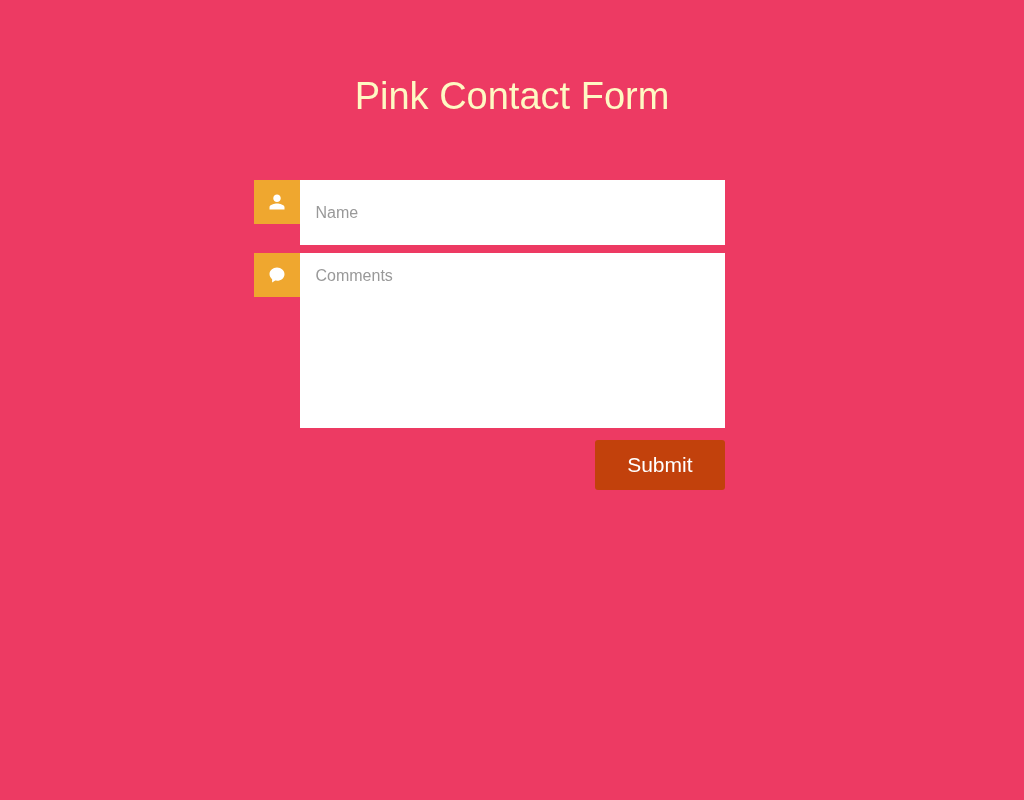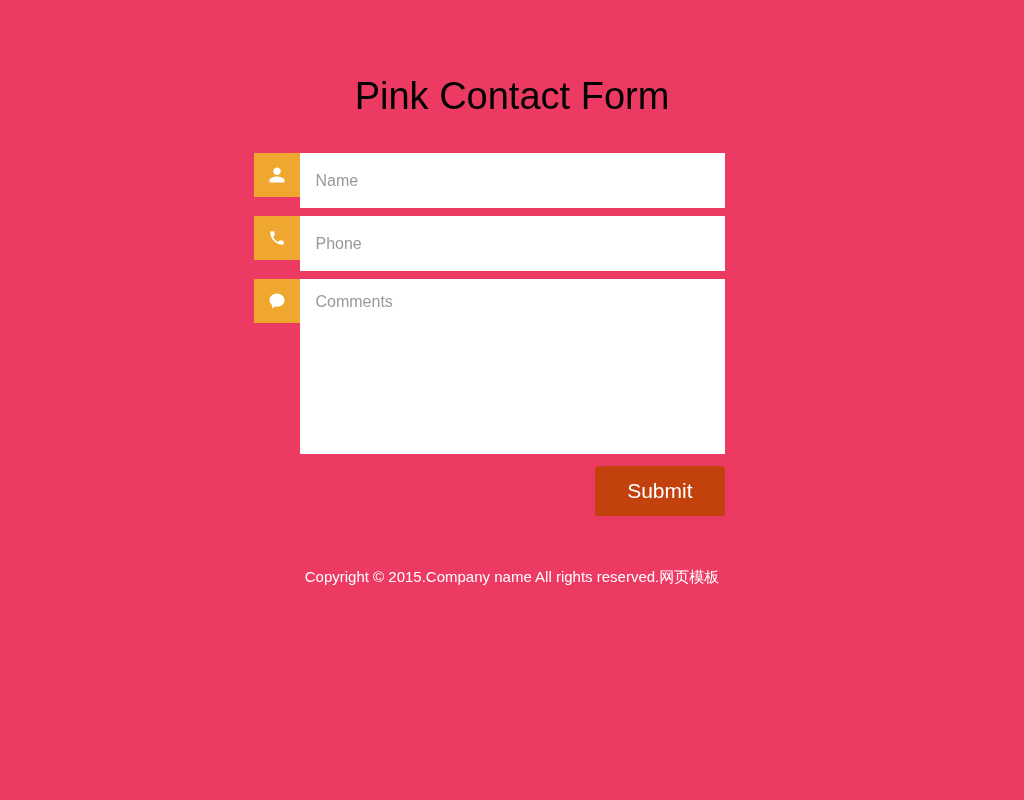--- a/index.html
+++ b/index.html
@@ -13,24 +13,24 @@
       background: #ed3a63;
       font-family: Arial, sans-serif;
       overflow: hidden;
     }
     .container {
       width: 100%;
       padding-top: 75px;
       text-align: center;
     }
     .title {
-      color: #000000;
+      color: #fef9c3;
       font-size: 38px;
       font-weight: normal;
-      margin-bottom: 35px;
+      margin-bottom: 62px;
     }
     .form-wrapper {
       width: 425px;
       margin: 0 auto;
       position: relative;
     }
     .form-row {
       position: relative;
       margin-bottom: 8px;
     }
@@ -46,21 +46,21 @@
       justify-content: center;
     }
     .icon-box-textarea {
       height: 44px;
     }
     .icon-box svg {
       fill: #fff;
     }
     .text-input {
       width: 100%;
-      height: 55px;
+      height: 65px;
       border: none;
       background: #fff;
       padding: 0 16px;
       font-size: 16px;
       color: #333;
       font-family: Arial, sans-serif;
     }
     .text-input::placeholder {
       color: #999;
     }
@@ -112,40 +112,29 @@
     <div class="form-row">
       <div class="icon-box">
         <svg width="18" height="18" viewBox="0 0 24 24">
             <path d="M12 12c2.76 0 5-2.24 5-5s-2.24-5-5-5-5 2.24-5 5 2.24 5 5 5zm0 2c-3.34 0-10 1.67-10 5v3h20v-3c0-3.33-6.66-5-10-5z"></path>
           </svg>
       </div>
       <input type="text" class="text-input" placeholder="Name" style="">
     </div>
 
 
-    <div class="form-row">
-      <div class="icon-box">
-        <svg width="18" height="18" viewBox="0 0 24 24">
-            <path d="M6.62 10.79a15.053 15.053 0 006.59 6.59l2.2-2.2a1 1 0 011.01-.25c1.12.37 2.33.57 3.58.57a1 1 0 011 1V20a1 1 0 01-1 1C10.61 21 3 13.39 3 4a1 1 0 011-1h3.5a1 1 0 011 1c0 1.25.2 2.46.57 3.58a1 1 0 01-.25 1.01l-2.2 2.2z"></path>
-          </svg>
-      </div>
-      <input type="text" class="text-input" placeholder="Phone" style="">
-    </div>
 
     <div class="form-row">
       <div class="icon-box icon-box-textarea">
         <svg width="18" height="18" viewBox="0 0 24 24">
             <path d="M12 2C6.48 2 2 5.96 2 10.8c0 2.67 1.35 5.07 3.5 6.7V22l4.14-2.52c.77.14 1.56.22 2.36.22 5.52 0 10-3.96 10-8.8S17.52 2 12 2z"></path>
           </svg>
       </div>
       <textarea class="textarea-input" placeholder="Comments" style=""></textarea>
     </div>
 
     <div class="submit-row">
       <button class="submit-btn">Submit</button>
     </div>
 
   </div>
 
-  <div class="footer">
-    <span>Copyright © 2015.Company name All rights reserved.</span><a href="#" class="footer-link">网页模板</a>
-  </div>
 </div>
 
 </body></html>

